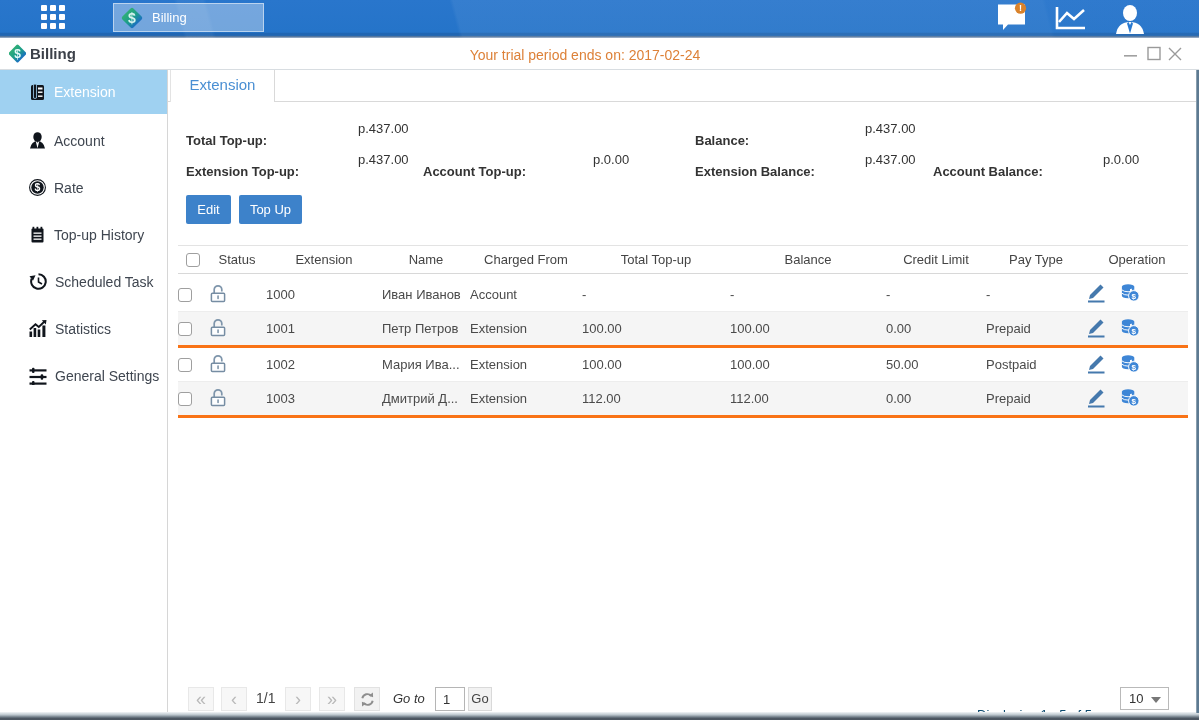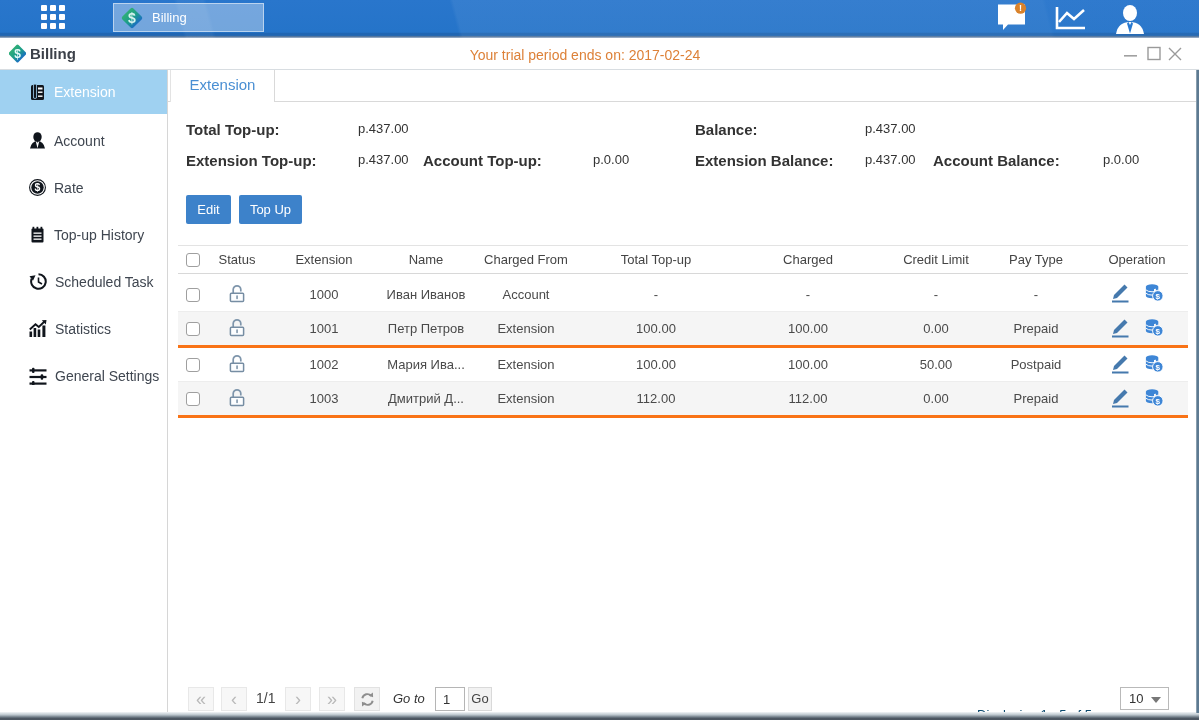--- a/index.html
+++ b/index.html
@@ -34,29 +34,29 @@
 .mitem { position:relative; height:47px; display:flex; align-items:center; font-size:14px; color:#3f4650; }
 .mitem svg { margin-left:29px; margin-right:8px; flex:none; }
 .mitem.sel { background:#9fd1f1; color:#fff; height:44px; margin-bottom:3px; }
 
 
 #content { position:absolute; left:168px; top:70px; width:1031px; height:650px; background:#fff; }
 #tabbar { position:absolute; left:0; top:0; width:1028px; height:32px; border-bottom:1px solid #d9d9d9; }
 #tab1 { position:absolute; left:2px; top:0; width:105px; height:32px; background:#fff;
   border-left:1px solid #e3e3e3; border-right:1px solid #d9d9d9;
   color:#4a8fd3; font-size:15px; text-align:center; line-height:30px; }
-.lbl { position:absolute; font-size:15px; font-weight:bold; color:#333; }
+.lbl { position:absolute; font-size:13px; font-weight:bold; color:#333;margin-top:12px; }
 .val { position:absolute; font-size:13px; color:#333;margin-left:44px; }
 .btn { position:absolute; top:125px; height:29px; background:#3d82ca; color:#fff; font-size:13px;
   border-radius:2px; text-align:center; line-height:29px; }
 
 
 table { position:absolute; left:10px; top:175px; border-collapse:collapse; table-layout:fixed; width:1010px; font-size:13px; color:#4a4a4a; }
 th { font-weight:normal; color:#444; height:28px; border-top:1px solid #e3e3e3; border-bottom:1px solid #d8d8d8; }
-td { height:35px; text-align:center; border-bottom:1px solid #ededed; }
+td { height:35px; text-align:left; border-bottom:1px solid #ededed; }
 tr.r1 td { padding-top:3px; }
 tr.odd td { background:#f5f5f5; border-top:1px solid #e9e9e9; border-bottom:3px solid #f97316;}
 .cb { width:14px; height:14px; border:1px solid #9f9f9f; border-radius:3px; background:#fff; display:inline-block; vertical-align:middle; }
 
 
 #pager { position:absolute; left:0px; top:617px; width:1028px; height:24px; font-size:13px; color:#555; }
 .pbtn { position:absolute; top:0; width:26px; height:24px; background:#f7f7f7; border:1px solid #e8e8e8;
   color:#b9b9b9; text-align:center; line-height:23px; font-size:18px; }
 #goinput { position:absolute; left:267px; top:0; width:30px; height:24px; border:1px solid #b5b5b5; font-size:13px; font-family:"Liberation Sans",sans-serif; padding-left:7px; color:#333;}
 #gobtn { position:absolute; left:300px; top:0; width:24px; height:24px; background:#f2f2f2; border:1px solid #d9d9d9; color:#444; text-align:center; line-height:22px; }
@@ -272,21 +272,21 @@
         <col style="width:102px">
     </colgroup>
     <tbody>
         <tr>
       <th><span class="cb"></span></th>
           <th>Status</th>
           <th>Extension</th>
           <th>Name</th>
           <th>Charged From</th>
       <th>Total Top-up</th>
-          <th>Charged</th>
+          <th>Balance</th>
           <th>Credit Limit</th>
           <th>Pay Type</th>
           <th>Operation</th>
     </tr>
     <tr class="r1" style="height:38px">
       <td><span class="cb"></span></td>
       <td><svg width="20" height="20" viewBox="0 0 20 20">
               <use href="#lockopen"></use>
             </svg></td>
       <td>1000</td>

